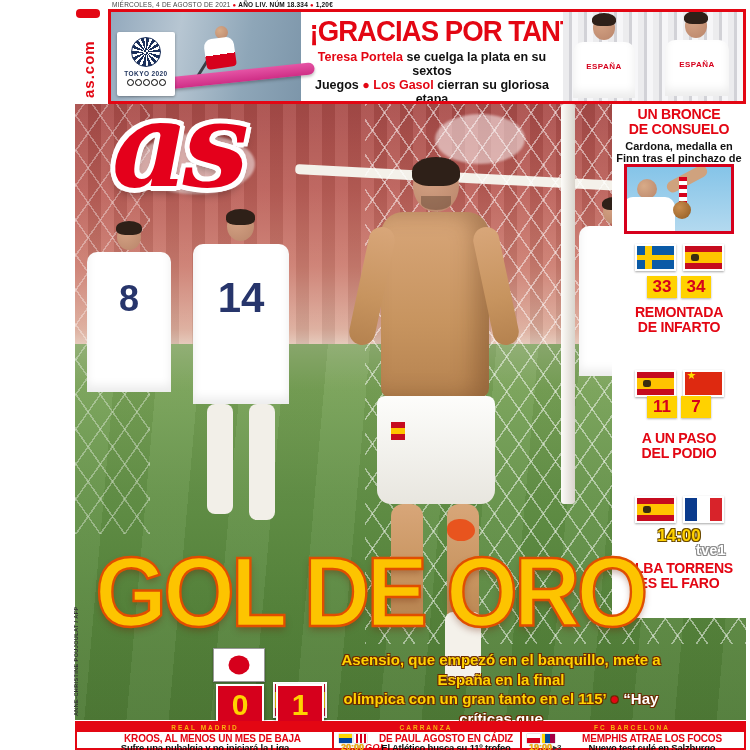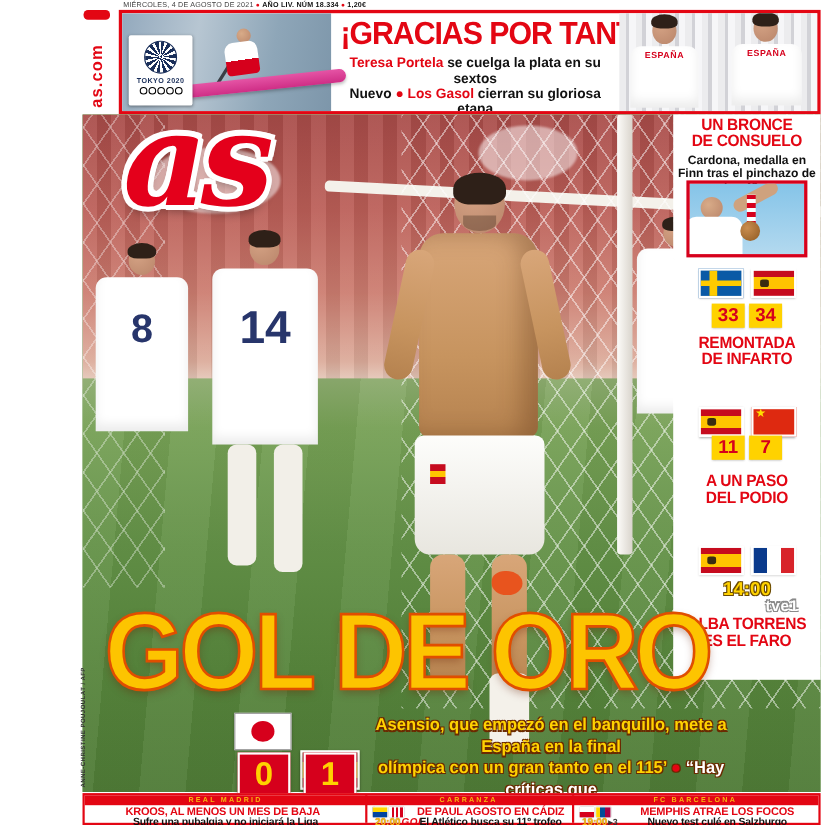--- a/index.html
+++ b/index.html
@@ -42,21 +42,21 @@
   .bannerhead h1{margin:0;font-size:29px;font-weight:800;color:#e30613;letter-spacing:-1px;
                  transform:scaleX(.95);white-space:nowrap;text-align:center;}
   .bannersub{margin-top:2px;font-size:12.5px;line-height:1.13;font-weight:700;color:#111;text-align:center;}
   .bannersub .red{color:#e30613;}
   .gasolzone{right:0;top:0;width:180px;height:100%;
      background:repeating-linear-gradient(90deg,#ececee 0 6px,#d2d2d7 6px 9px,#f6f6f8 9px 15px);}
   .player{position:absolute;}
   .head{position:absolute;border-radius:50%;background:radial-gradient(circle at 35% 35%,#d3a183,#b9856a);}
   .hair{position:absolute;left:-1px;right:-1px;top:-3px;height:55%;background:#2e2018;border-radius:50% 50% 35% 35%;}
   .jersey{position:absolute;background:#fff;border-radius:10px 10px 0 0;box-shadow:inset 0 -6px 10px rgba(0,0,0,.08);}
-  .jersey .team{display:block;text-align:center;margin-top:4px;font-size:8px;font-weight:800;color:#d6001c;letter-spacing:.5px;}
+  .jersey .team{display:block;text-align:center;margin-top:20px;font-size:8px;font-weight:800;color:#d6001c;letter-spacing:.5px;}
 
   
   .photo{left:75px;top:104px;width:671px;height:616px;overflow:hidden;background:#6f9a54;}
   .stands{left:0;top:0;width:100%;height:250px;
      background:linear-gradient(180deg,#a84b48 0%,#bb5e57 35%,#cc7c6f 65%,#dcab9a 90%,#e9d8ca 100%);}
   .stands:after{content:"";position:absolute;inset:0;
      background:repeating-linear-gradient(90deg,rgba(255,255,255,.07) 0 13px,rgba(0,0,0,.06) 13px 26px);}
   .pitch{left:0;top:240px;width:100%;height:376px;
      background:linear-gradient(180deg,#8cab6e 0%,#76a055 12%,#639147 40%,#57853c 70%,#4e7a36 100%);}
   .pitch:after{content:"";position:absolute;inset:0;
@@ -178,21 +178,21 @@
             <i class="r3"></i>
             <i class="r4"></i>
             <i class="r5"></i>
         </div>
       </div>
     </div>
     <div class="abs bannerhead">
       <h1>¡GRACIAS POR TANTO!</h1>
       <div class="bannersub">
         <span class="red">Teresa Portela</span><span> se cuelga la plata en su sextos</span><br>
-        <span>Nuevo </span><span class="red">●</span><span class="red"> Los Gasol </span><span>cierran su gloriosa etapa</span><br>
+        <span>Juegos </span><span class="red">●</span><span class="red"> Los Gasol </span><span>cierran su gloriosa etapa</span><br>
         
       </div>
     </div>
     <div class="abs gasolzone">
       <div class="player" style="left:14px;top:4px;">
         <div class="head" style="left:16px;top:0;width:22px;height:24px;">
             <div class="hair"></div>
           </div>
         <div class="jersey" style="left:-4px;top:26px;width:62px;height:56px;">
           <span class="team">ESPAÑA</span>
@@ -336,21 +336,21 @@
 
   <div class="abs strip">
     <div class="striphead"></div>
     <div class="divider" style="left:255px;"></div>
     <div class="divider" style="left:443px;"></div>
 
     <div class="tag" style="left:128px;">REAL MADRID</div>
     <div class="tag" style="left:349px;">CARRANZA</div>
     <div class="tag" style="left:555px;">FC BARCELONA</div>
 
-    <div class="stripline1" style="left:118px;padding-left:15px;">KROOS, AL MENOS UN MES DE BAJA</div>
+    <div class="stripline1" style="left:128px;padding-left:15px;">KROOS, AL MENOS UN MES DE BAJA</div>
     <div class="stripline2" style="left:128px;">Sufre una pubalgia y no iniciará la Liga</div>
 
     <div class="chip chip-cadiz" style="left:262px;top:11px;"></div>
     <div class="chip chip-atm" style="left:277px;top:11px;"></div>
     <div class="striptime" style="left:264px;top:19px;">20:00</div>
 
     <div class="stripchan" style="left:288px;top:19px;">GOL</div>
     <div class="stripline1" style="left:369px;">DE PAUL AGOSTO EN CÁDIZ</div>
     <div class="stripline2" style="left:369px;">El Atlético busca su 11º trofeo</div>
 

